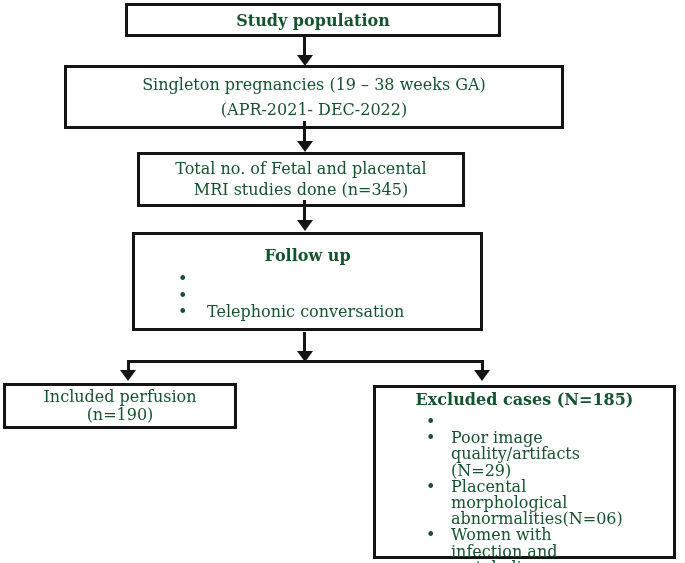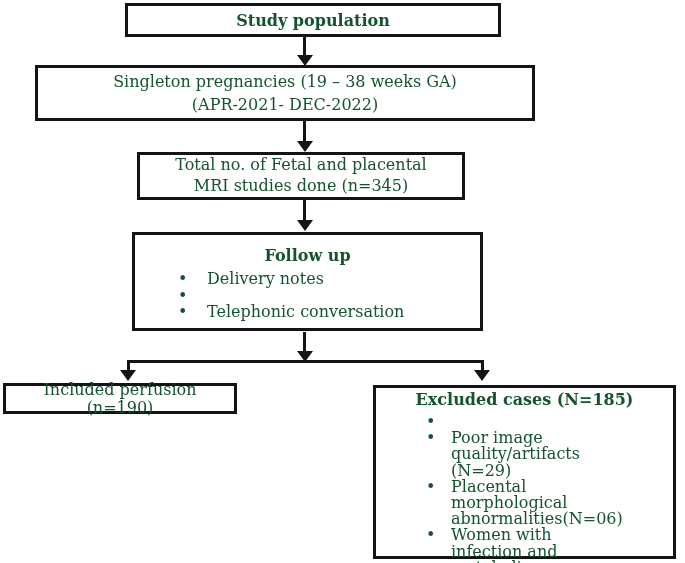--- a/index.html
+++ b/index.html
@@ -20,24 +20,24 @@
     font-size: 16px;
   }
   .center-flex {
     display: flex;
     flex-direction: column;
     align-items: center;
     justify-content: center;
     text-align: center;
   }
   .b-study   { left: 125px; top: 3px;   width: 376px; height: 34px; font-weight: bold; }
-  .b-single  { left: 35px;  top: 65px;  width: 500px; height: 56px; justify-content: space-evenly; align-items: center; }
-  .b-total   { left: 137px; top: 152px; width: 328px; height: 48px; line-height: 1.3; }
+  .b-single  { left: 64px;  top: 65px;  width: 500px; height: 64px; justify-content: space-evenly; align-items: center; }
+  .b-total   { left: 137px; top: 152px; width: 328px; height: 55px; line-height: 1.3; }
   .b-follow  { left: 132px; top: 232px; width: 351px; height: 99px; padding-top: 12px; }
-  .b-incl    { left: 3px;   top: 383px; width: 234px; height: 31px; line-height: 1.12; }
+  .b-incl    { left: 3px;   top: 383px; width: 234px; height: 46px; line-height: 1.12; }
   .b-excl    { left: 373px; top: 385px; width: 303px; height: 174px; padding-top: 3px; }
 
   .box-title { font-weight: bold; text-align: center; line-height: 18px; }
 
   ul.bullets { list-style: none; margin: 0; padding: 0; }
   ul.bullets li { display: flex; align-items: flex-start; }
   .dot { flex: 0 0 auto; line-height: inherit; }
 
   .b-follow ul.bullets { margin: 6px 0 0 43px; }
   .b-follow li { line-height: 16.5px; }
@@ -100,21 +100,20 @@
   </div>
 
   <div class="line vline c3"></div>
   <div class="arrowhead c3h"></div>
 
   <div class="box b-follow">
     <div class="box-title">Follow up</div>
     <ul class="bullets">
       <li>
         <span class="dot">•</span>
-        <span class="txt">Delivery notes</span>
       </li>
       <li>
         <span class="dot">•</span>
       </li>
       <li>
         <span class="dot">•</span>
         <span class="txt">Telephonic conversation</span>
       </li>
     </ul>
   </div>

